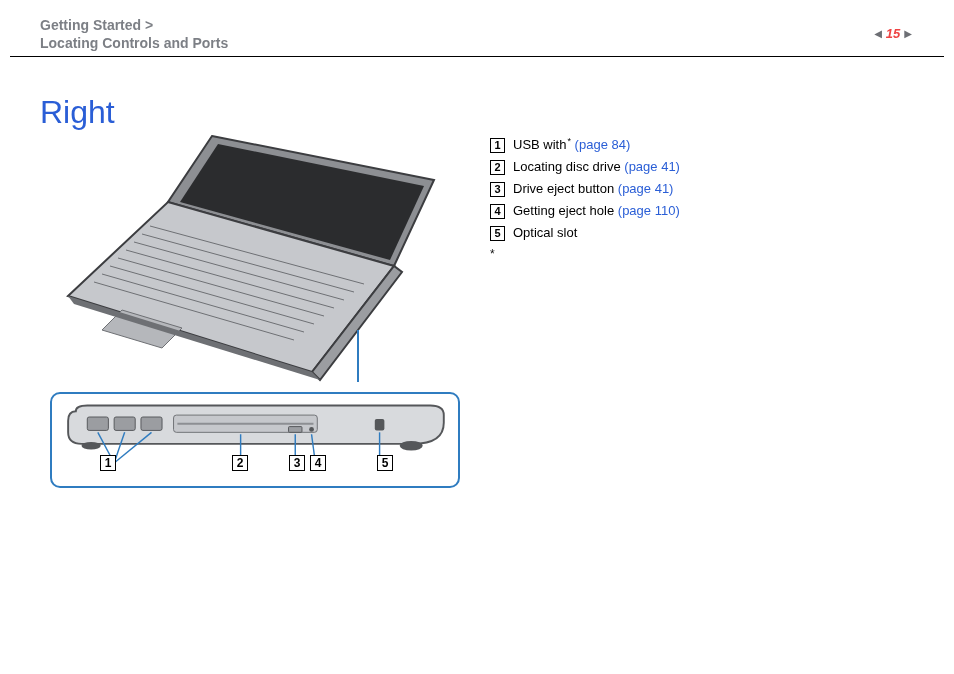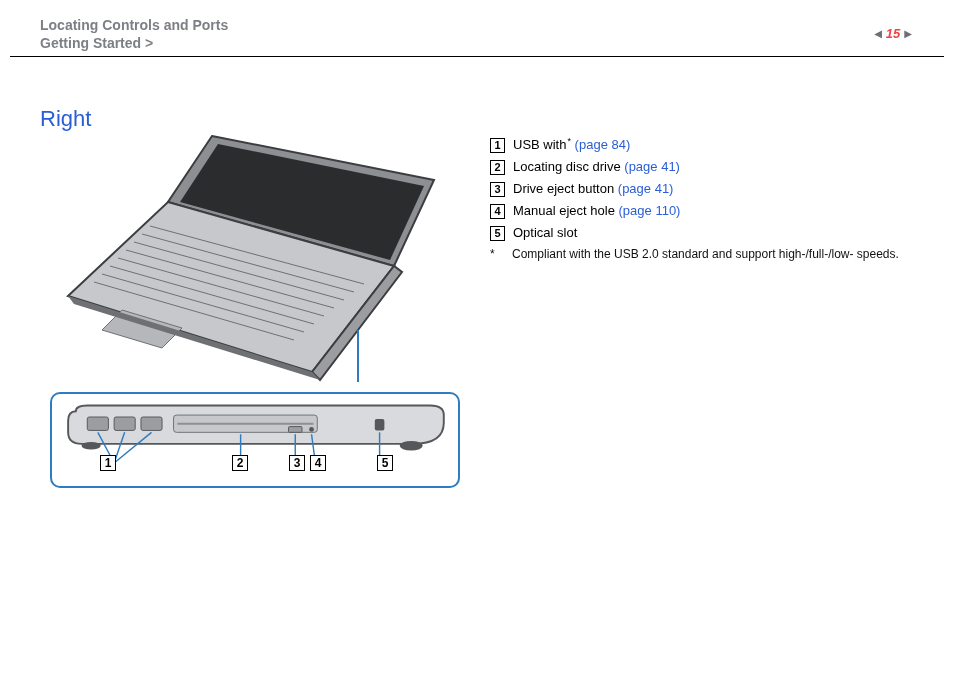--- a/index.html
+++ b/index.html
@@ -7,21 +7,21 @@
   .page { position: relative; width: 954px; height: 674px; }
 
   
   .breadcrumb { position: absolute; left: 40px; top: 16px; color: #7c7f85; font-weight: bold; font-size: 14px; line-height: 18px; }
   .pager { position: absolute; right: 40px; top: 26px; display: flex; align-items: center; }
   .pager .arrow { color: #6d6f74; font-size: 10px; padding: 0 2px; }
   .pager .num { font-weight: bold; font-style: italic; font-size: 13px; color: #ef4444; margin: 0 2px; }
   .rule { position: absolute; left: 10px; right: 10px; top: 56px; height: 1px; background: #000; }
 
   
-  .title { position: absolute; left: 40px; top: 94px; font-size: 22px; color: #2a5ed6; font-weight: 400; margin-top: 12px; }
+  .title { position: absolute; left: 40px; top: 94px; font-size: 32px; color: #2a5ed6; font-weight: 400; }
 
   
   .laptop-wrap { position: absolute; left: 62px; top: 132px; width: 394px; height: 250px; }
   .laptop-wrap svg { width: 100%; height: 100%; }
 
   
   .side-box { position: absolute; left: 50px; top: 392px; width: 410px; height: 96px;
               border: 2px solid #2f7cc0; border-radius: 10px; background: #fff; }
   .side-box svg { width: 100%; height: 100%; }
 
@@ -40,22 +40,22 @@
   .legend-item .sup { vertical-align: super; font-size: 9px; margin-left: 1px; }
   .legend-item .pref { color: #2a5ed6; }
   .footnote { display: flex; margin-top: 6px; font-size: 12px; color: #111; }
   .footnote .star { width: 22px; }
 </style>
 </head>
 <body>
 <div class="page">
 
   <div class="breadcrumb">
+    <div>Getting Started &gt;</div>
     <div>Locating Controls and Ports</div>
-    <div>Getting Started &gt;</div>
   </div>
   <div class="pager">
     <span class="arrow">◀</span>
     <span class="num">15</span>
     <span class="arrow">▶</span>
   </div>
   <div class="rule"></div>
 
   <div class="title">Right</div>
 
@@ -147,30 +147,29 @@
     <div class="legend-item">
       <span class="box">3</span>
       <span>
         <span class="label">Drive eject button</span>
         <span class="pref">(page 41)</span>
       </span>
     </div>
     <div class="legend-item">
       <span class="box">4</span>
       <span>
-        <span class="label">Manual eject hole</span>
+        <span class="label">Getting eject hole</span>
         <span class="pref">(page 110)</span>
       </span>
     </div>
     <div class="legend-item">
       <span class="box">5</span>
       <span>
         <span class="label">Optical slot</span>
         <span class="pref"></span>
       </span>
     </div>
     <div class="footnote">
       <span class="star">*</span>
-      <span>Compliant with the USB 2.0 standard and support high-/full-/low- speeds.</span>
     </div>
   </div>
 
 </div>
 
 </body></html>

